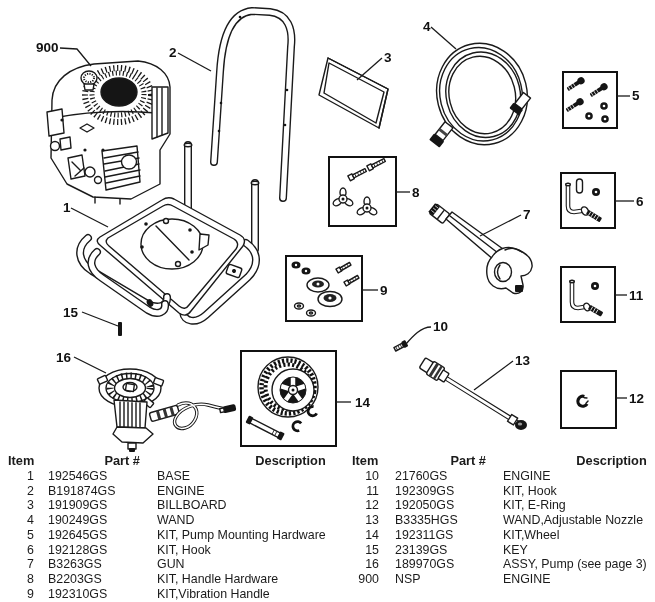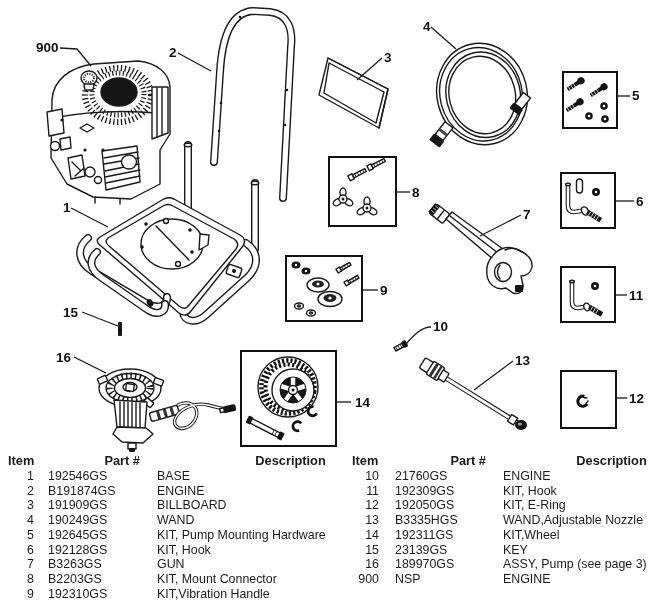--- a/index.html
+++ b/index.html
@@ -434,21 +434,21 @@
       <td class="c-desc">KIT, Hook</td>
     </tr>
     <tr>
       <td class="c-item">7</td>
       <td class="c-part">B3263GS</td>
       <td class="c-desc">GUN</td>
     </tr>
     <tr>
       <td class="c-item">8</td>
       <td class="c-part">B2203GS</td>
-      <td class="c-desc">KIT, Mount Connector</td>
+      <td class="c-desc">KIT, Handle Hardware</td>
     </tr>
     <tr>
       <td class="c-item">9</td>
       <td class="c-part">192310GS</td>
       <td class="c-desc">KIT,Vibration Handle</td>
     </tr>
   </tbody>
       </table>
 </div>
 

